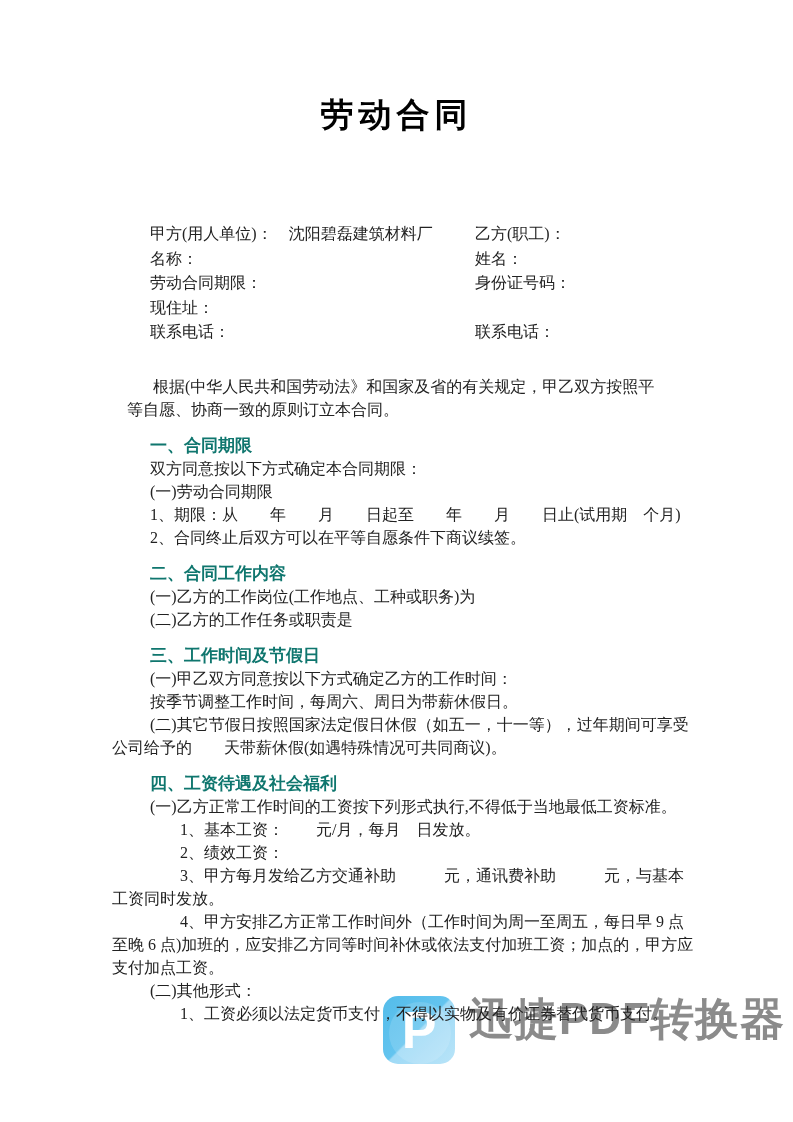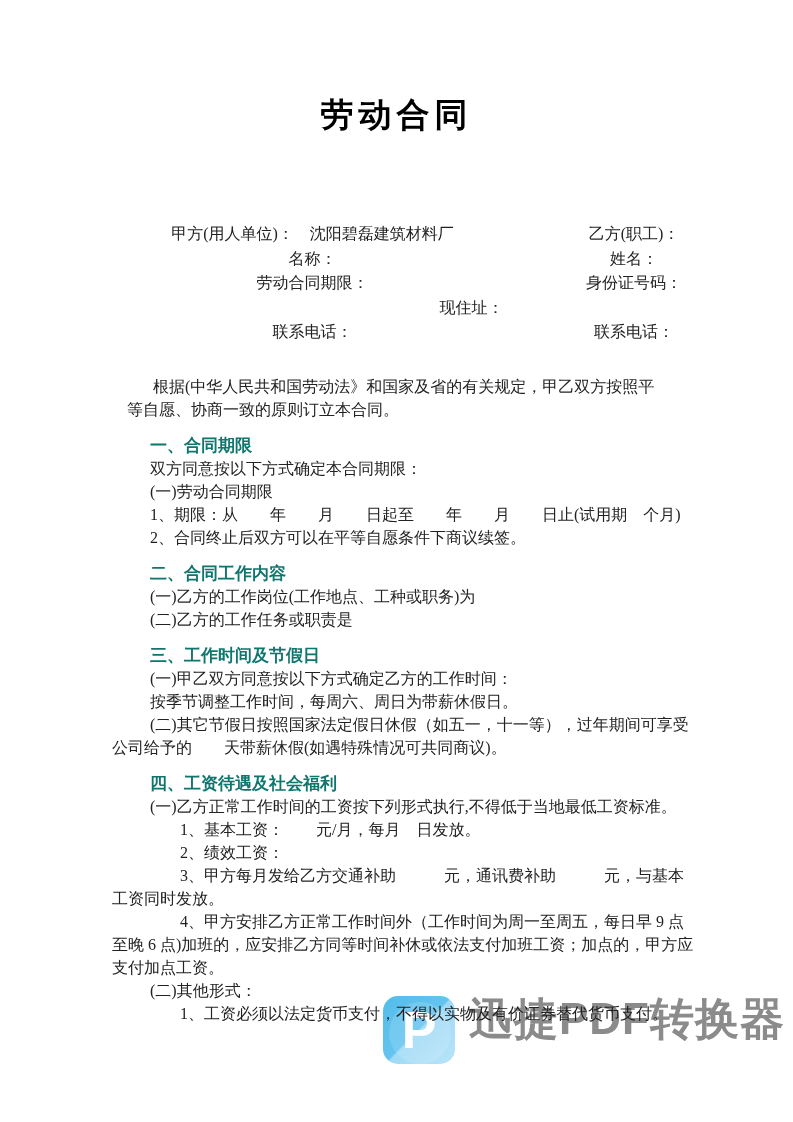--- a/index.html
+++ b/index.html
@@ -20,21 +20,21 @@
     line-height:46px;
     font-weight:bold;
     letter-spacing:5px;
     color:#000000;
     font-family:"DejaVu Serif","Liberation Serif",serif;
   }
   .party-block{
     margin:84px 0 0 150px;
     line-height:24.5px;
   }
-  .party-row{display:flex;text-align:center;}
+  .party-row{display:flex;}
   .party-left{width:325px;}
   .party-right{flex:1;}
   .content{
     padding:0 96px 0 112px;
     line-height:23px;
   }
   .content p{margin:0;position:relative;z-index:1;}
   .intro{
     margin:30px 28px 0 15px !important;
     text-indent:26px;

